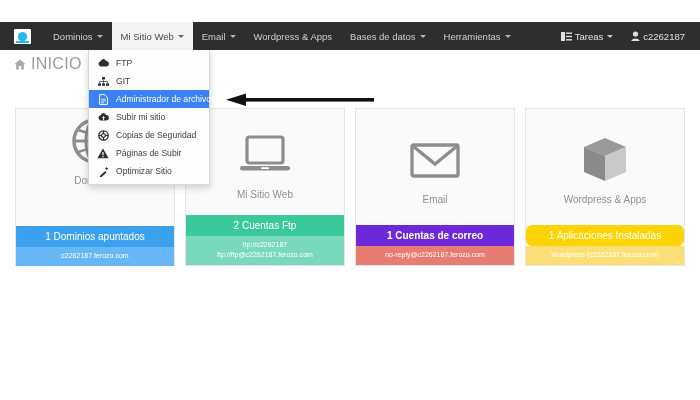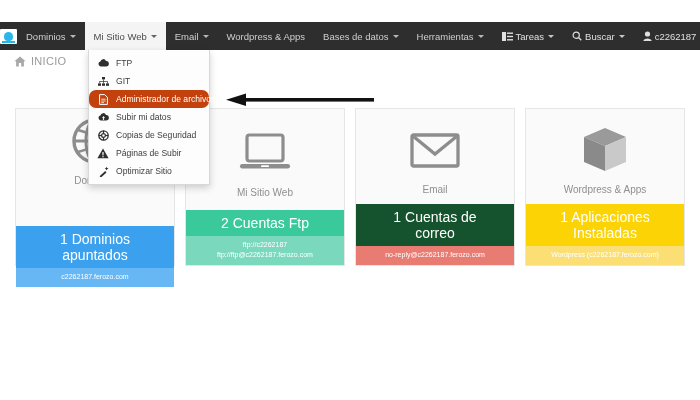--- a/index.html
+++ b/index.html
@@ -55,28 +55,28 @@
     border:1px solid #d8d8d8; border-top:none;
     box-shadow:0 3px 7px rgba(0,0,0,.18);
     padding:4px 0;
     z-index:40;
   }
   .dd-item {
     display:flex; align-items:center; gap:7px;
     height:18px; padding:0 8px;
     font-size:8.6px; color:#3d3d3d; white-space:nowrap;
   }
-  .dd-item.highlight { background:#c2410c; color:#ffffff;border-radius:7px; }
+  .dd-item.highlight { background:#3b82f6; color:#ffffff; }
   .dd-ico { width:12px; display:flex; align-items:center; justify-content:center; flex:0 0 12px; }
 
   
   .breadcrumb {
     position:absolute; top:55px; left:14px;
     display:flex; align-items:center; gap:5px;
-    font-size:11px; color:#9b9b9b; letter-spacing:.3px;
+    font-size:16px; color:#9b9b9b; letter-spacing:.3px;
   }
 
   
   .cards { position:absolute; top:108px; left:0; width:700px; height:160px; }
   .card {
     position:absolute; top:0; width:160px; height:158px;
     background:#fafafa; border:1px solid #e6e6e6;
     display:flex; flex-direction:column;
   }
   .card:nth-of-type(1){ left:15px; }
@@ -86,21 +86,21 @@
 
   .card-body {
     flex:1; display:flex; flex-direction:column;
     align-items:center; justify-content:center; gap:8px;
     padding-top:6px;
   }
   .card-icon { color:#8d8d8d; display:flex; align-items:center; justify-content:center; height:52px; }
   .card-title { font-size:10px; color:#8f8f8f; }
 
   .card-foot { }
-  .foot-main { text-align:center; color:#ffffff; font-size:14px; padding:5px 16px; }
+  .foot-main { text-align:center; color:#ffffff; font-size:10px; padding:5px 16px; }
   .foot-sub  { text-align:center; color:#ffffff; font-size:7px; padding:4px 3px 5px; line-height:1.45; }
 
   
   .arrow { position:absolute; left:226px; top:93px; width:148px; height:14px; z-index:60; }
 </style>
 </head>
 <body>
 
 <div class="top-strip"></div>
 
@@ -150,30 +150,20 @@
             <rect x="0" y="0" width="4" height="9" fill="#e0e0e0"></rect>
             <rect x="5" y="0.5" width="6" height="1.4" fill="#e0e0e0"></rect>
             <rect x="5" y="3.8" width="6" height="1.4" fill="#e0e0e0"></rect>
             <rect x="5" y="7.1" width="6" height="1.4" fill="#e0e0e0"></rect>
           </svg>
       </span>
       <span>Tareas</span>
       <i class="caret"></i>
     </div>
 
-    <div class="nav-item">
-      <span class="ico">
-        <svg width="10" height="10" viewBox="0 0 10 10">
-            <circle cx="4.2" cy="4.2" r="3.1" fill="none" stroke="#e0e0e0" stroke-width="1.2"></circle>
-            <line x1="6.5" y1="6.5" x2="9.3" y2="9.3" stroke="#e0e0e0" stroke-width="1.3"></line>
-          </svg>
-      </span>
-      <span>Buscar</span>
-      <i class="caret"></i>
-    </div>
 
     <div class="nav-item">
       <span class="ico">
         <svg width="9" height="10" viewBox="0 0 9 10">
             <circle cx="4.5" cy="3" r="2.6" fill="#e0e0e0"></circle>
             <path d="M0.3 10 C0.6 6.6 8.4 6.6 8.7 10 Z" fill="#e0e0e0"></path>
           </svg>
       </span>
       <span>c2262187</span>
 
@@ -238,40 +228,40 @@
     <div class="card-body">
       <div class="card-icon">
         <svg width="52" height="40" viewBox="0 0 52 40">
           <rect x="3" y="5" width="46" height="31" rx="1.5" fill="none" stroke="#8d8d8d" stroke-width="3.3"></rect>
           <path d="M4.5 6.5 L26 24 L47.5 6.5" fill="none" stroke="#8d8d8d" stroke-width="3.3"></path>
         </svg>
       </div>
       <div class="card-title">Email</div>
     </div>
     <div class="card-foot">
-      <div class="foot-main" style="background: #14532d;">1 Cuentas de correo</div>
+      <div class="foot-main" style="background: #6d28d9; font-weight: bold;">1 Cuentas de correo</div>
       <div class="foot-sub" style="background: rgb(232, 124, 114);">
         <div>no-reply@c2262187.ferozo.com</div>
       </div>
     </div>
   </div>
 
   <div class="card">
     <div class="card-body">
       <div class="card-icon">
         <svg width="48" height="50" viewBox="0 0 48 50">
           <path d="M24 3 L45 12 L24 21 L3 12 Z" fill="#9a9a9a"></path>
           <path d="M3 12 L24 21 L24 46 L3 37 Z" fill="#8a8a8a"></path>
           <path d="M45 12 L24 21 L24 46 L45 37 Z" fill="#c9c9c9"></path>
         </svg>
       </div>
       <div class="card-title">Wordpress &amp; Apps</div>
     </div>
     <div class="card-foot">
-      <div class="foot-main" style="background: rgb(252, 211, 4);">1 Aplicaciones Instaladas</div>
+      <div class="foot-main" style="background: rgb(252, 211, 4); border-radius: 6px;">1 Aplicaciones Instaladas</div>
       <div class="foot-sub" style="background: rgb(251, 223, 116);">
         <div>Wordpress (c2262187.ferozo.com)</div>
       </div>
     </div>
   </div>
 
 </div>
 
 <div class="dropdown">
 
@@ -314,21 +304,21 @@
   </div>
 
   <div class="dd-item">
     <span class="dd-ico">
       <svg width="11" height="8" viewBox="0 0 11 8">
           <path d="M2.6 7.4 A2.5 2.5 0 0 1 2.4 2.5 A2.9 2.9 0 0 1 8 2.1 A2.4 2.4 0 0 1 8.5 7.4 Z" fill="#2f2f2f"></path>
           <path d="M5.5 3.1 L7 5.1 H4 Z" fill="#ffffff"></path>
           <rect x="4.9" y="5.1" width="1.2" height="1.8" fill="#ffffff"></rect>
         </svg>
     </span>
-    <span>Subir mi datos</span>
+    <span>Subir mi sitio</span>
   </div>
 
 
   <div class="dd-item">
     <span class="dd-ico">
       <svg width="11" height="11" viewBox="0 0 11 11">
           <circle cx="5.5" cy="5.5" r="4.7" fill="none" stroke="#2f2f2f" stroke-width="1.3"></circle>
           <circle cx="5.5" cy="5.5" r="1.9" fill="none" stroke="#2f2f2f" stroke-width="1.2"></circle>
           <line x1="5.5" y1="0.8" x2="5.5" y2="3.6" stroke="#2f2f2f" stroke-width="1.2"></line>
           <line x1="5.5" y1="7.4" x2="5.5" y2="10.2" stroke="#2f2f2f" stroke-width="1.2"></line>

